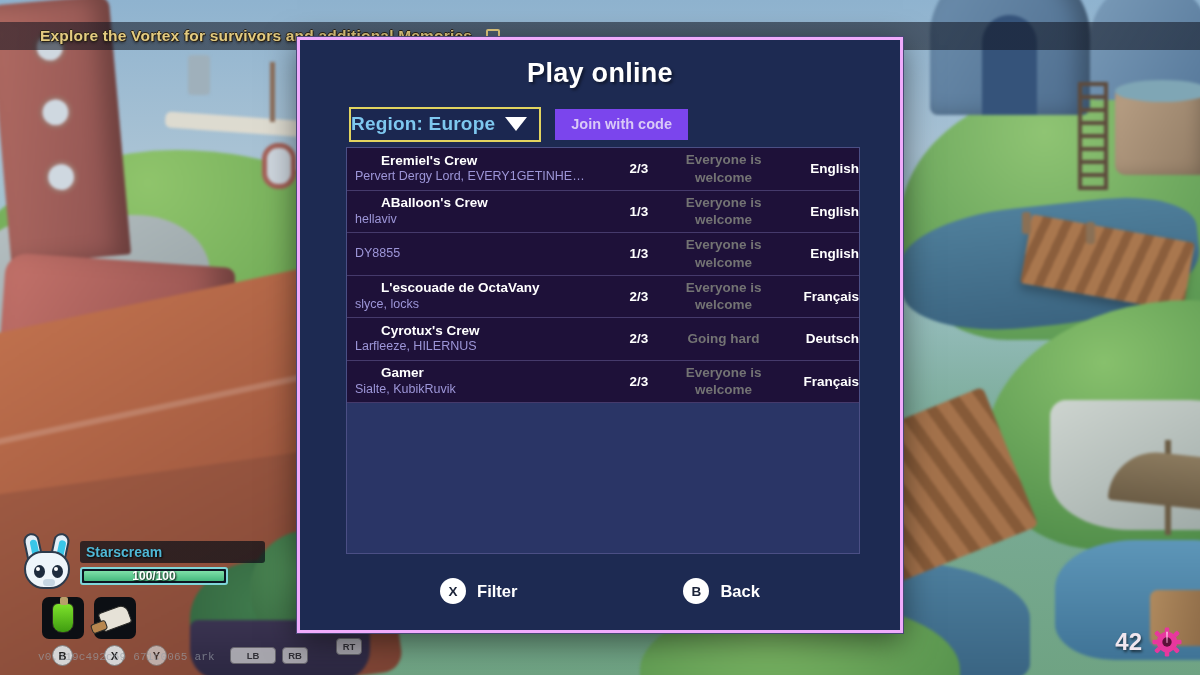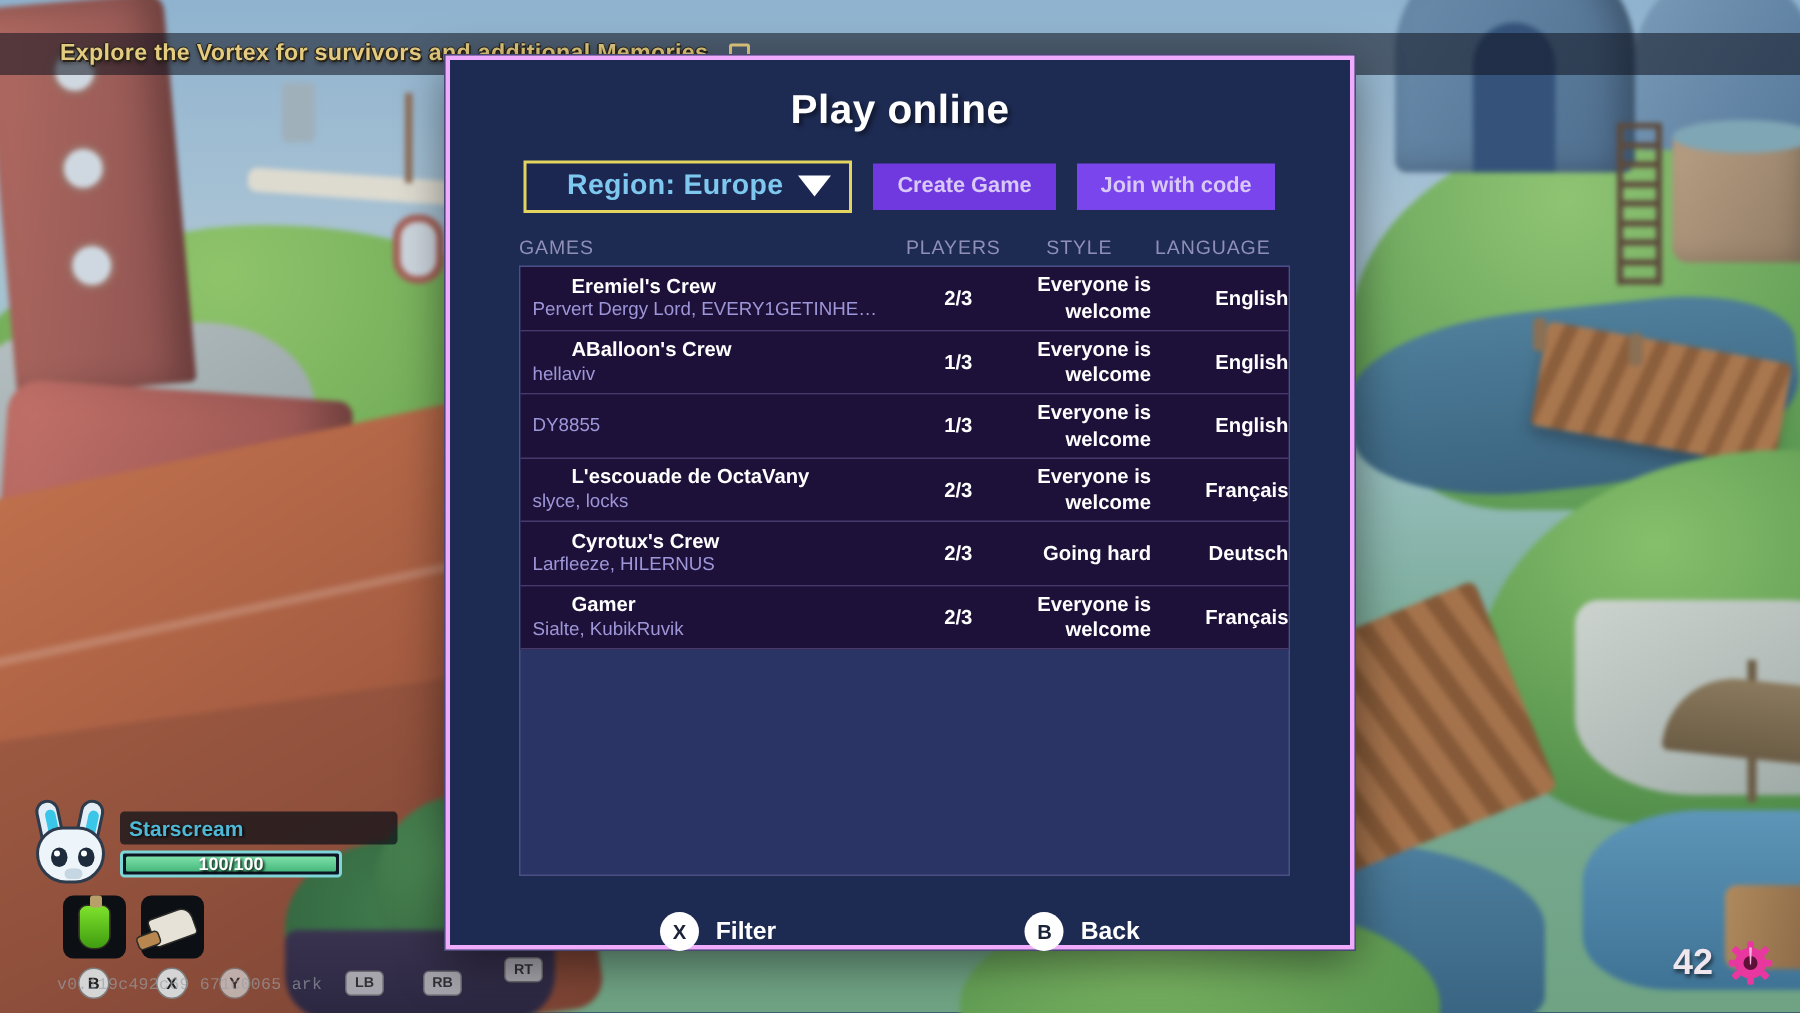--- a/index.html
+++ b/index.html
@@ -170,21 +170,21 @@
 
   .btn-circle { position:absolute; border-radius:50%; background:#d5d5d5;
     color:#222; font-size:11px; font-weight:bold; display:flex;
     align-items:center; justify-content:center; border:1.5px solid #7d7d7d; }
   .bc1 { left:42px; top:118px; width:21px; height:21px; }
   .bc2 { left:94px; top:118px; width:21px; height:21px; }
   .bc3 { left:136px; top:118px; width:21px; height:21px; opacity:.72; }
   .bp { position:absolute; top:120px; height:17px; border-radius:4px; background:#d5d5d5;
     color:#333; font-size:9.5px; font-weight:bold; display:flex; align-items:center;
     justify-content:center; opacity:.72; border:1.5px solid #7d7d7d; }
-  .bp1 { left:220px; width:26px;text-align:right; } .bp2 { left:272px; width:26px; }
+  .bp1 { left:220px; width:46px;text-align:right; } .bp2 { left:272px; width:26px; }
 
   #version { position:absolute; left:28px; bottom:4px; color:#9aa0a8; font-size:11px;
     font-family:Liberation Mono, monospace; opacity:.65; letter-spacing:.2px; }
   #rt-btn { position:absolute; left:326px; bottom:12px; width:26px; height:17px; border-radius:4px;
     background:#d5d5d5; color:#333; font-size:9.5px; font-weight:bold; display:flex;
     align-items:center; justify-content:center; opacity:.72; border:1.5px solid #7d7d7d; }
 
   
   #currency { position:absolute; right:18px; bottom:18px; display:flex; align-items:center; gap:10px; }
   #currency .num { color:#f0e6ee; font-size:24px; font-weight:bold; text-shadow:1px 2px 3px rgba(0,0,0,.6); }
@@ -194,21 +194,21 @@
   #modal {
     position:absolute; left:297px; top:37px; width:606px; height:596px;
     background:#1d2a52; border:3px solid #f0abfc;
     box-shadow:0 0 0 1px #4a4877, 0 8px 30px rgba(0,0,0,.5);
   }
   #modal-title { text-align:center; color:#ffffff; font-size:27px; font-weight:bold;
     margin-top:18px; letter-spacing:.3px; text-shadow:2px 2px 3px rgba(0,0,0,.45); }
 
   #toolbar { display:flex; align-items:center; gap:14px; margin:18px 0 0 49px; }
   #region-select {
-    border:2px solid #e2d45f; background:#1b2750; padding:4px 12px 5px 27px;
+    border:2px solid #e2d45f; background:#1b2750; padding:4px 12px 5px 0;
     display:flex; align-items:center; gap:10px; cursor:pointer;
   }
   #region-select .lbl { color:#7ec8ef; font-size:19px; font-weight:bold; letter-spacing:.2px; }
   .tri-down { width:0; height:0; border-left:11px solid transparent;
     border-right:11px solid transparent; border-top:14px solid #ffffff; }
   .tb-btn { background:#7b3fe4; color:#d9c9f7; font-size:14.5px; font-weight:bold;
     padding:7px 16px 8px 16px; cursor:pointer; border:none; }
   #create-game-btn { background:#7039e0; }
   #join-code-btn { background:#7b45ed; }
 
@@ -223,21 +223,21 @@
     background:#2a3566; border:1px solid #4b4f85; }
   #game-list { }
   .game-row { display:flex; align-items:center; height:42.5px;
     background:#1e1139; border-bottom:1px solid #453a6b; cursor:pointer; }
   .game-row:last-child { border-bottom:1px solid #453a6b; }
   .gr-games { width:252px; padding-left:8px; }
   .gr-title { color:#ffffff; font-size:13.5px; font-weight:bold; line-height:1.25;margin-left:26px; }
   .gr-sub { color:#9d96d8; font-size:12.5px; line-height:1.25;
     white-space:nowrap; overflow:hidden; text-overflow:ellipsis; max-width:244px; }
   .gr-players { width:82px; text-align:center; color:#fff; font-size:13.5px; font-weight:bold; }
-  .gr-style { width:88px; text-align:right; color:#ffffff; font-size:13.5px; font-weight:bold; line-height:1.28; }
+  .gr-style { width:88px; text-align:center; color:#737373; font-size:13.5px; font-weight:bold; line-height:1.28; }
   .gr-lang { width:92px; text-align:right; color:#fff; font-size:13.5px; font-weight:bold; }
 
   #modal-footer { display:flex; align-items:center; justify-content:center; gap:166px;
     margin-top:24px; }
   .foot-action { display:flex; align-items:center; gap:11px; cursor:pointer; }
   .foot-key { width:26px; height:26px; border-radius:50%; background:#ffffff;
     color:#1b2338; font-size:13.5px; font-weight:bold;
     display:flex; align-items:center; justify-content:center; }
   .foot-lbl { color:#ffffff; font-size:16.5px; font-weight:bold; }
 </style>
@@ -363,30 +363,23 @@
 
 <div id="modal">
 
   <div id="modal-title">Play online</div>
 
   <div id="toolbar">
     <div id="region-select">
       <span class="lbl">Region: Europe</span>
       <span class="tri-down"></span>
     </div>
-    <button class="tb-btn" id="create-game-btn">Create Game</button>
     <button class="tb-btn" id="join-code-btn">Join with code</button>
   </div>
 
-  <div id="col-headers">
-    <div class="ch-games">GAMES</div>
-    <div class="ch-players">PLAYERS</div>
-    <div class="ch-style">STYLE</div>
-    <div class="ch-lang">LANGUAGE</div>
-  </div>
 
   <div id="list-panel">
     <div id="game-list">
         <div class="game-row">
           <div class="gr-games">
             <div class="gr-title">Eremiel's Crew</div>
             <div class="gr-sub">Pervert Dergy Lord, EVERY1GETINHE…</div>
           </div>
           <div class="gr-players">2/3</div>
           <div class="gr-style">Everyone is welcome</div>

